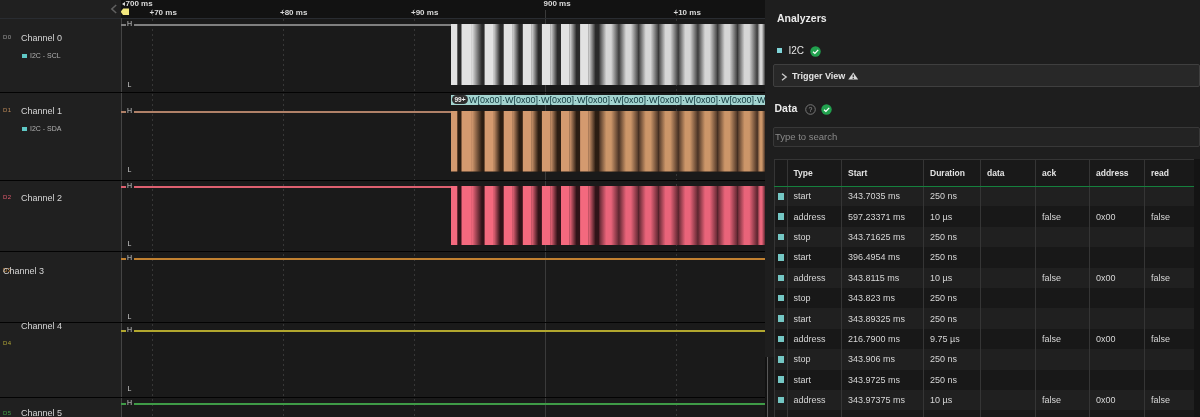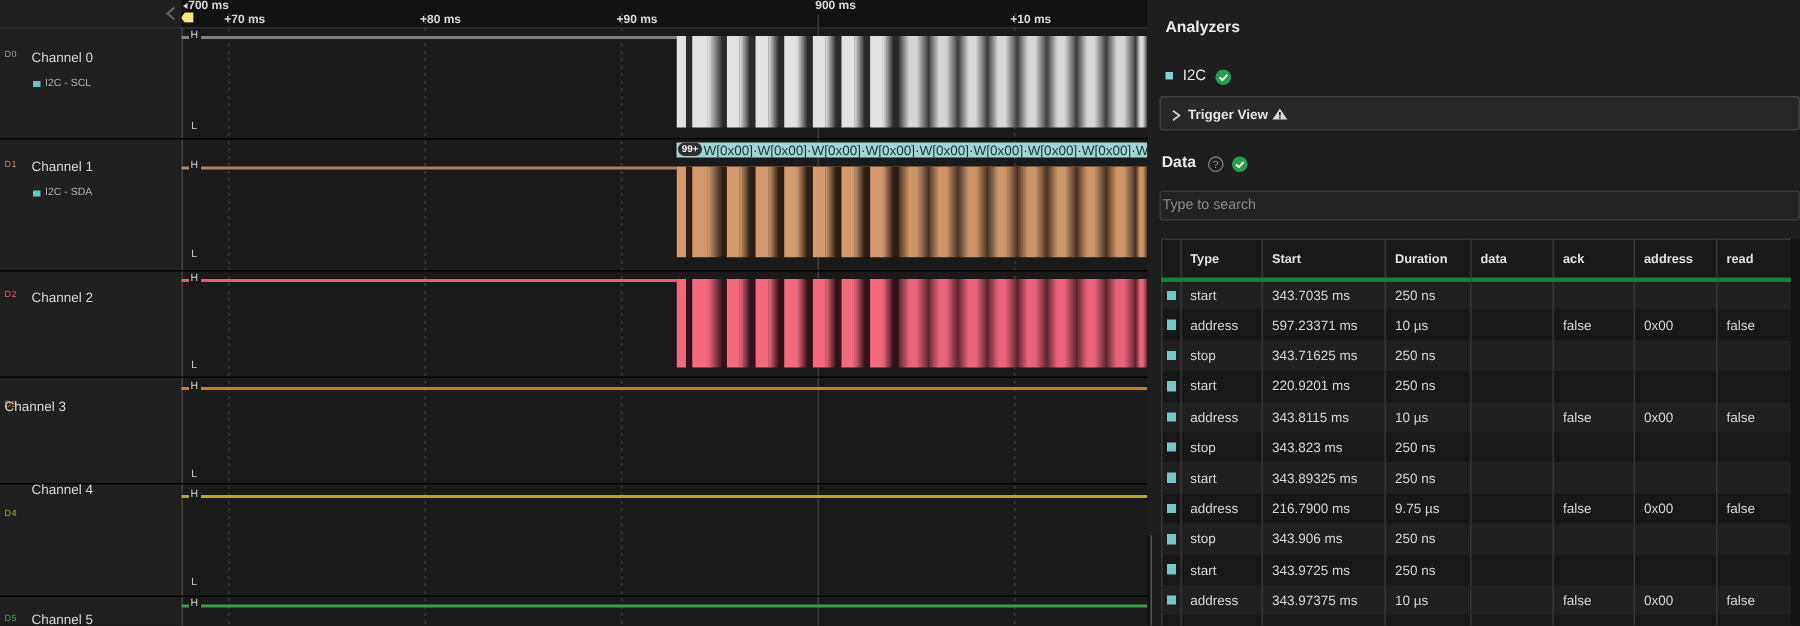--- a/index.html
+++ b/index.html
@@ -11,21 +11,21 @@
 #ruler{left:121px;top:0;width:644px;height:17.5px;background:#121212}
 #rpanel{left:765px;top:0;width:435px;height:357px;background:#1e1e1e}
 #rpanel .hd{font-size:10.5px;font-weight:bold;color:#eaeaea}
 #trig{left:8px;top:64px;width:427px;height:23px;background:#282828;border:1px solid #3f3f3f;border-radius:2px}
 #search{left:8px;top:127px;width:427px;height:20px;background:#232323;border:1px solid #383838;border-radius:2px;
  font-size:9.5px;color:#8a8a8a;line-height:18px;padding-left:1px}
 table{position:absolute;left:9px;top:159px;border-collapse:collapse;table-layout:fixed;width:426px;
  font-size:9px;color:#d6d6d6}
 th,td{border-left:1px solid #353535;padding:0 0 0 6px;text-align:left;font-weight:normal;
  white-space:nowrap;overflow:hidden;height:20.4px}
-th{font-weight:bold;font-size:8.5px;color:#e3e3e3;height:26.5px;border-top:1px solid #353535;border-bottom:3px solid #15803d;background:#191919}
+th{font-weight:bold;font-size:8.5px;color:#e3e3e3;height:26.5px;border-top:1px solid #353535;border-bottom:1px solid #15803d;background:#191919}
 td.ic,th.ic{padding:0}
 .sq{display:block;width:6.5px;height:6.5px;background:#74c7c4;margin:0 auto}
 </style></head>
 <body>
 <div class="abs" id="labels"></div>
 <div class="abs" id="wave"></div>
 <div class="abs" id="ruler"></div>
 <div class="abs dash" style="left:152px;top:9px;height:408px"></div>
 <div class="abs dash" style="left:283px;top:9px;height:408px"></div>
 <div class="abs dash" style="left:414px;top:9px;height:408px"></div>
@@ -285,21 +285,21 @@
           <td></td>
           <td></td>
           <td></td>
           <td></td>
         </tr>
 <tr style="background:#181818">
           <td class="ic">
             <span class="sq"></span>
           </td>
           <td>start</td>
-          <td>220.9201 ms</td>
+          <td>396.4954 ms</td>
           <td>250 ns</td>
           <td></td>
           <td></td>
           <td></td>
           <td></td>
         </tr>
 <tr style="background:#202020">
           <td class="ic">
             <span class="sq"></span>
           </td>

